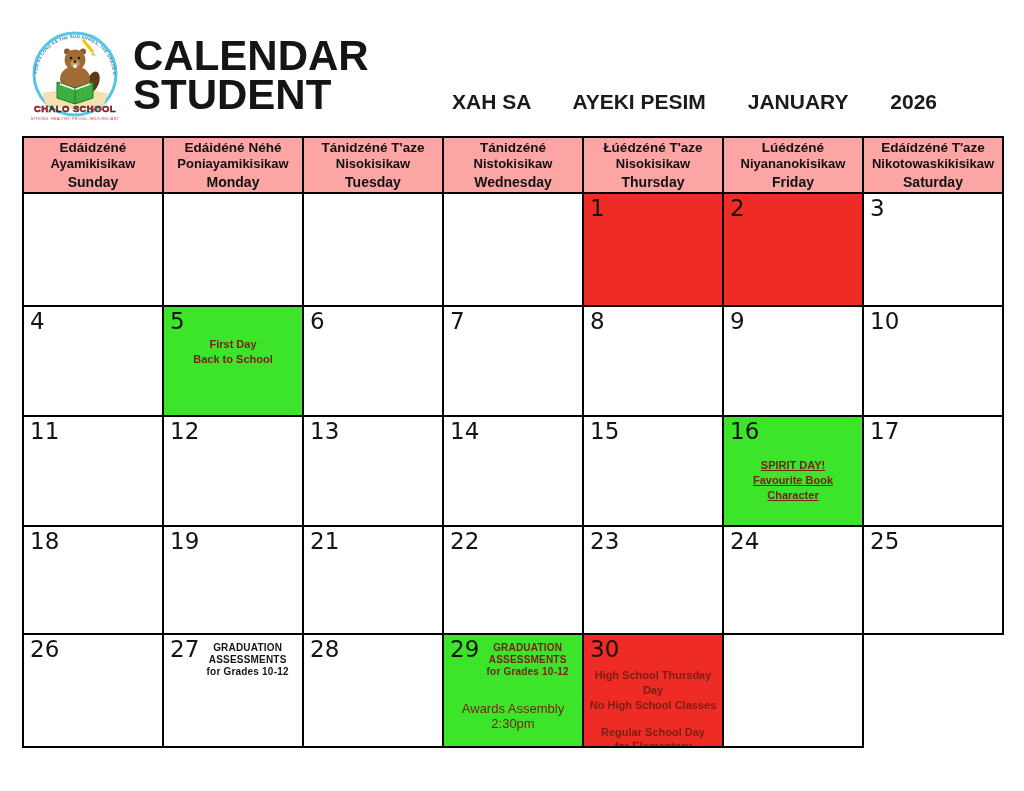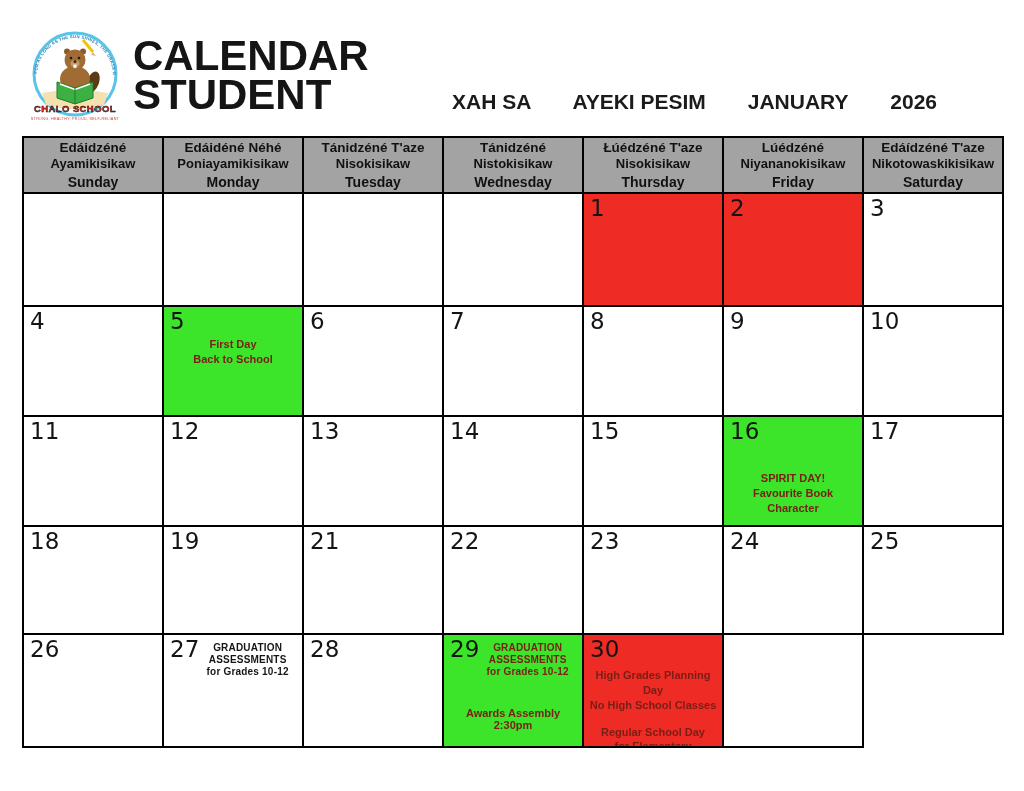--- a/index.html
+++ b/index.html
@@ -15,43 +15,43 @@
   .month-line span{margin-right:36px;}
   .month-line span:last-child{margin-right:8px;}
 
   
   .cal{position:absolute;left:22px;top:136px;width:980px;
        display:grid;grid-template-columns:repeat(7,140px);
        grid-template-rows:56px 113px 110px 110px 108px 113px;
        border-top:2px solid #000;border-left:2px solid #000;}
   .hcell{border-right:2px solid #000;border-bottom:2px solid #000;
          display:flex;flex-direction:column;justify-content:center;align-items:center;
-         text-align:center;font-weight:bold;background:#a3a3a3;}
+         text-align:center;font-weight:bold;background:#fca5a5;}
   .hl1{font-size:13.5px;line-height:1.3;}
   .hl2{font-size:13px;line-height:1.3;}
   .hl3{font-size:14px;line-height:1.3;}
   .cell{position:relative;border-right:2px solid #000;border-bottom:2px solid #000;
         background:#fff;overflow:hidden;}
   .bg-red{background:var(--event-red,#ee2b24);}
   .bg-green{background:var(--event-green,#3ce42a);}
   .num{display:inline-block;padding:3px 0 0 6px;font-size:23px;line-height:1;
        font-family:"DejaVu Sans",sans-serif;color:#141414;}
   .toprow{display:flex;align-items:flex-start;}
   .side{flex:1;text-align:center;margin:7px 6px 0 0;font-weight:bold;
         font-size:10px;line-height:1.18;letter-spacing:0.2px;}
   .side.black{color:#161616;}
   .side.maroon{color:var(--dark-red-text,#7a1e16);}
   .note{text-align:center;font-weight:bold;font-size:11px;line-height:1.35;
         color:var(--dark-red-text,#7a1e16);padding:0 3px;}
   .note.s-tight{margin-top:4px;}
-  .note.s-mid{margin-top:28px;}
+  .note.s-mid{margin-top:15px;text-decoration:underline;}
   .note.s-low{margin-top:7px;}
   .notegap{height:12px;}
   .bnote{position:absolute;left:2px;right:2px;bottom:15px;text-align:center;
-         font-weight:bold;font-size:11px;color:var(--dark-red-text,#7a1e16);}
+         font-weight:normal;font-size:13px;color:var(--dark-red-text,#7a1e16);}
 
   
   .ov-christmas{position:absolute;left:560px;top:88px;width:280px;text-align:center;
                 color:var(--dark-red-text,#7a1e16);font-size:17.5px;
                 letter-spacing:6px;line-height:1.5;}
   .ov-final{position:absolute;left:140px;top:551px;width:420px;text-align:center;
             font-weight:bold;font-size:14.5px;letter-spacing:2px;line-height:1.5;
             color:#161616;}
 </style>
 </head>
@@ -194,20 +194,20 @@
         <span class="num">29</span>
         <div class="side maroon">
           <div>GRADUATION</div>
           <div>ASSESSMENTS</div>
           <div>for Grades 10-12</div>
         </div>
       </div>
       <div class="bnote">Awards Assembly 2:30pm</div>
     </div>
     <div class="cell bg-red"><span class="num">30</span><div class="note s-low">
-        <div>High Grades Planning Day</div>
+        <div>High School Thursday Day</div>
         <div>No High School Classes</div>
         <div class="notegap"></div>
         <div>Regular School Day</div>
         <div>for Elementary</div>
       </div></div>
     <div class="cell"></div>
   </div>
 
 </body></html>

